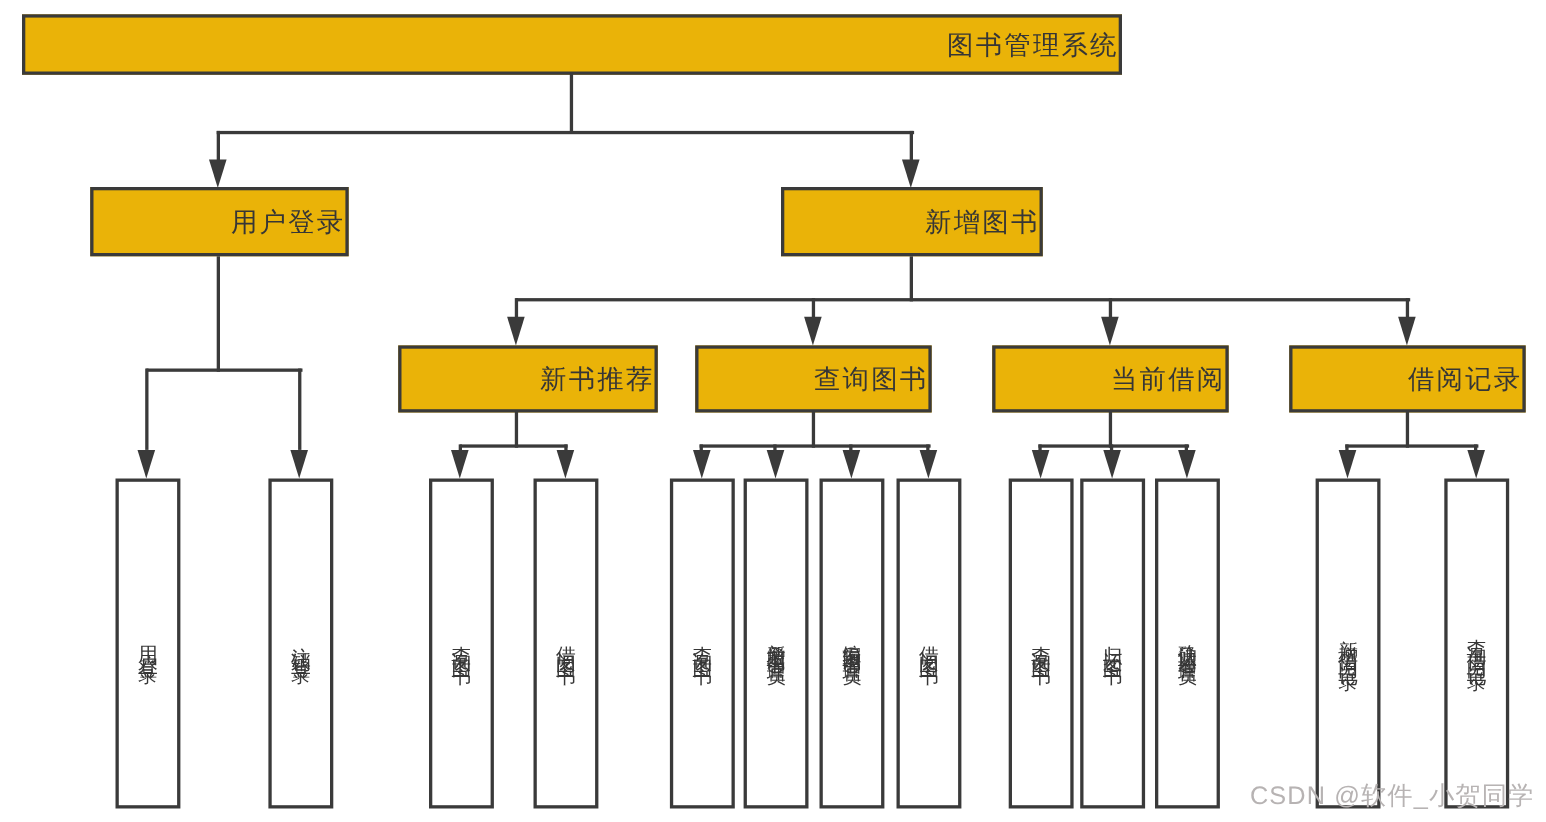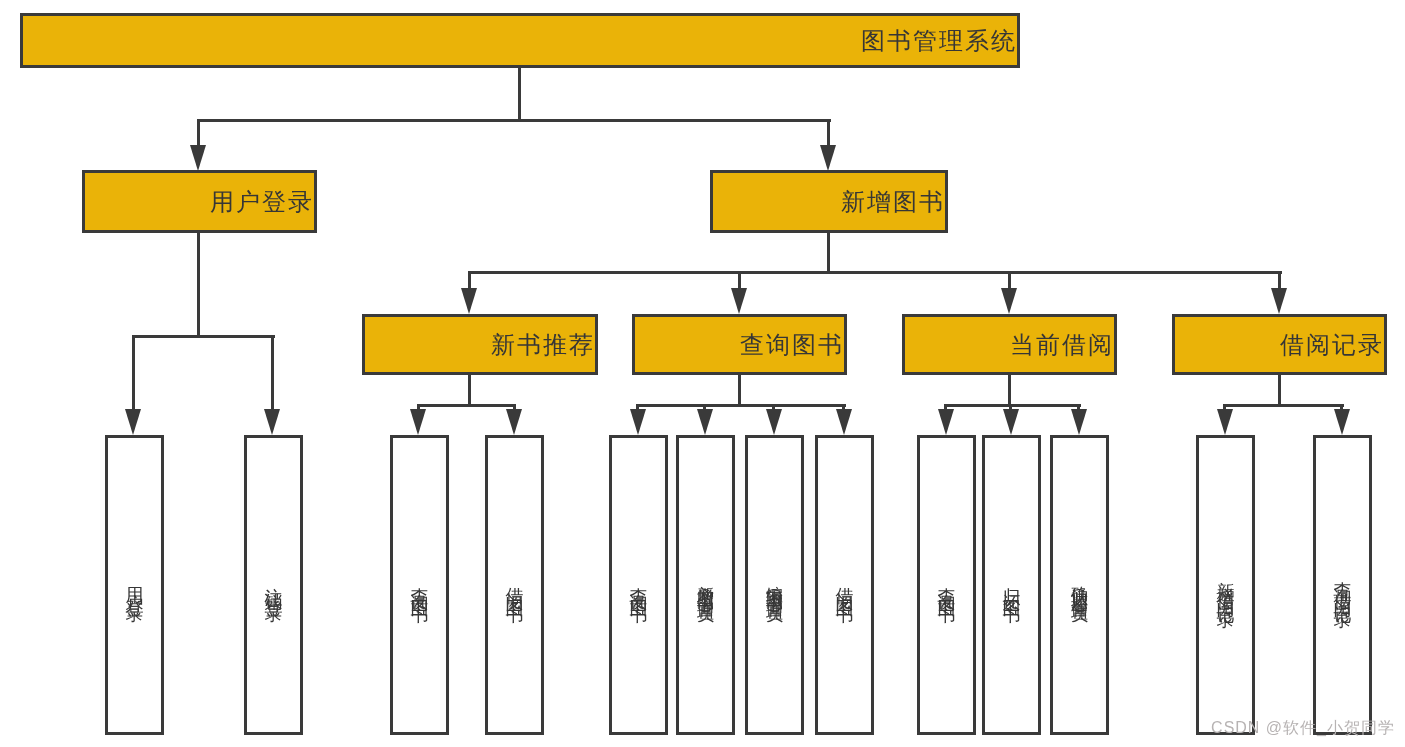--- a/index.html
+++ b/index.html
@@ -42,21 +42,21 @@
   .ah{
     position:absolute;width:0;height:0;
     border-left:8px solid transparent;
     border-right:8px solid transparent;
     border-top:26px solid #3a3a3a;
   }
   .watermark{
     position:absolute;
     right:10px;bottom:8px;
     color:#b7b3b3;
-    font-size:16px;
+    font-size:23px;
     letter-spacing:1px;
   }
 </style>
 </head>
 <body>
 
 <div class="canvas">
 
   <div class="node" style="left:20px;top:13px;width:1000px;height:55px;">
     <span>图书管理系统</span>

